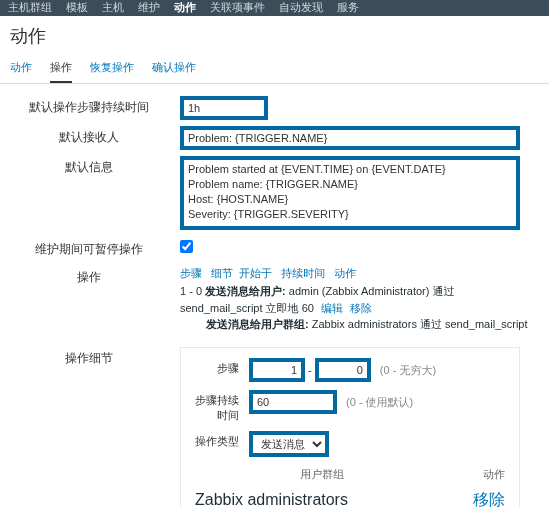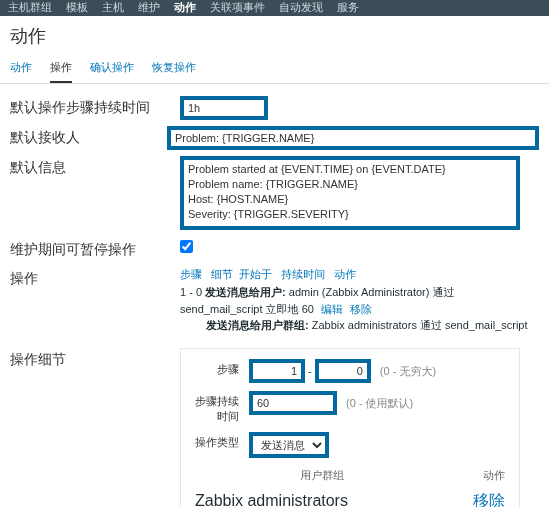--- a/index.html
+++ b/index.html
@@ -6,21 +6,21 @@
 body{background:#fff;font-size:11px;color:#1f2c33;width:549px}
 .topnav{background:#2f4858;background:linear-gradient(#3c4d5a,#3c4d5a);height:16px;display:flex;align-items:flex-start;padding:0 8px}
 .topnav a{color:#cfd8dc;text-decoration:none;margin-right:14px;font-size:11px}
 .topnav a.active{color:#fff;font-weight:bold}
 .page-title{padding:8px 10px 6px;font-size:18px;color:#333}
 .subtabs{border-bottom:1px solid #d5dde3;padding:0 10px;display:flex;gap:18px}
 .subtabs a{color:#0275b8;text-decoration:none;padding:6px 0;font-size:11px}
 .subtabs a.active{color:#333;border-bottom:2px solid #333;font-weight:normal}
 .form{padding:12px 10px 20px}
 .row{display:flex;margin-bottom:6px;align-items:flex-start}
-.row>.lbl{width:170px;text-align:left;padding-right:12px;color:#333;font-size:14px;padding-top:3px}
+.row>.lbl{width:170px;text-align:center;padding-right:12px;color:#333;font-size:12px;padding-top:3px}
 .row>.ctl{flex:1}
 input[type=text],textarea,select{border:4px solid #0369a1;padding:2px 4px;font-size:11px;color:#333;background:#fff}
 input.w90{width:88px}
 input.w60{width:56px;text-align:right}
 textarea{width:340px;height:74px;resize:none;line-height:1.35;font-family:inherit}
 .steps-hdr{display:flex;justify-content:flex-start;margin-bottom:2px;font-size:11px}
 .steps-hdr .left a,.steps-hdr .right span{color:#0275b8;margin-right:6px}
 .steps-row{font-size:11px;line-height:1.5}
 .steps-row a{color:#0275b8;text-decoration:none;margin-left:4px}
 .detail-box{border:1px solid #e3e8ec;padding:10px 12px;width:340px}
@@ -48,34 +48,34 @@
   <a>关联项事件</a>
   <a>自动发现</a>
   <a>服务</a>
 </div>
 
 <div class="page-title">动作</div>
 
 <div class="subtabs">
   <a>动作</a>
   <a class="active">操作</a>
+  <a>恢复操作</a>
   <a>确认操作</a>
-  <a>恢复操作</a>
 </div>
 
 <div class="form">
 
   <div class="row">
     <div class="lbl">默认操作步骤持续时间</div>
     <div class="ctl"><input type="text" class="w90" value="1h" style=""></div>
   </div>
 
   <div class="row">
     <div class="lbl">默认接收人</div>
-    <div class="ctl"><input type="text" style="width: 372px;" value="Problem: {TRIGGER.NAME}"></div>
+    <div class="ctl"><input type="text" style="width: 340px;" value="Problem: {TRIGGER.NAME}"></div>
   </div>
 
   <div class="row">
     <div class="lbl">默认信息</div>
     <div class="ctl"><textarea style="">Problem started at {EVENT.TIME} on {EVENT.DATE}
 Problem name: {TRIGGER.NAME}
 Host: {HOST.NAME}
 Severity: {TRIGGER.SEVERITY}
 
 Original problem ID: {EVENT.ID}

